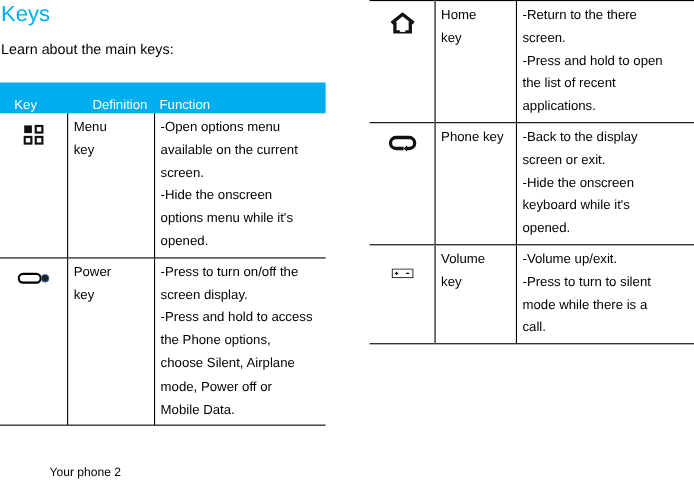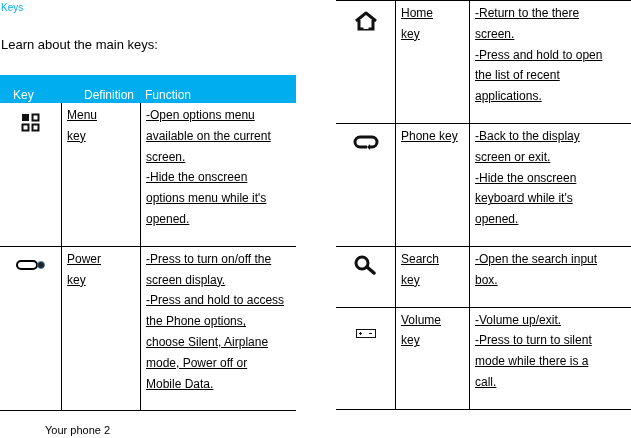--- a/index.html
+++ b/index.html
@@ -1,26 +1,26 @@
 <!DOCTYPE html>
 <html><head>
 <meta charset="utf-8">
 <style>
   html, body { margin:0; padding:0; background:#fff; }
   body { width:631px; height:438px; position:relative; overflow:hidden;
          font-family:"Liberation Sans", "DejaVu Sans", sans-serif; color:#000; }
-  .title { position:absolute; left:1px; top:2px; font-size:10px; color:#00aeef; }
+  .title { position:absolute; left:1px; top:2px; font-size:20px; color:#00aeef; }
   .intro { position:absolute; left:1px; top:37px; font-size:13px; }
   .footer { position:absolute; left:1px; top:424px; font-size:11px;margin-left:44px; }
 
   .header { position:absolute; left:0; top:75px; width:296px; height:28px; background:#00aeef; color:#fff; font-size:12px; }
   .header span { position:absolute; top:13px; }
 
   table.keys { position:absolute; border-collapse:collapse; font-size:12px; line-height:20.8px; }
-  table.keys td { vertical-align:top; padding:2px 5px 16px 5px; border-left:1px solid #000; border-right:1px solid #000;text-decoration:underline; }
+  table.keys td { vertical-align:top; padding:2px 5px 4px 5px; border-left:1px solid #000; border-right:1px solid #000; }
   table.keys td:first-child { border-left:none; text-align:center; padding-top:10px; }
   table.keys td:last-child { border-right:none; }
   table.keys tr { border-bottom:1px solid #000; }
   .left { left:0; top:103px; width:296px; }
   .right { left:336px; top:0; width:295px; border-top:1px solid #000; }
   .left td.c0 { width:51px; }
   .left td.c1 { width:68px; }
   .right td.c0 { width:49px; }
   .right td.c1 { width:63px; }
   .fn-line { display:block; }
@@ -127,38 +127,20 @@
       <span class="fn-line">Phone key</span>
     </td>
     <td>
       <span class="fn-line">-Back to the display</span>
       <span class="fn-line">screen or exit.</span>
       <span class="fn-line">-Hide the onscreen</span>
       <span class="fn-line">keyboard while it's</span>
       <span class="fn-line">opened.</span>
     </td>
   </tr>
-  <tr style="height:45px">
-    <td class="c0" style="padding-top:8px">
-      <span>
-        <svg width="26" height="20" viewBox="0 0 26 20">
-              <circle cx="9" cy="8" r="6" fill="none" stroke="#111" stroke-width="3"></circle>
-              <line x1="14" y1="12" x2="21" y2="18" stroke="#111" stroke-width="3.5" stroke-linecap="round"></line>
-            </svg>
-      </span>
-    </td>
-    <td class="c1">
-      <span class="fn-line">Search</span>
-      <span class="fn-line">key</span>
-    </td>
-    <td>
-      <span class="fn-line">-Open the search input</span>
-      <span class="fn-line">box.</span>
-    </td>
-  </tr>
   <tr style="height:86px">
     <td class="c0" style="padding-top:16px">
       <span>
         <svg width="20" height="9" viewBox="0 0 20 9">
               <rect x="0.5" y="0.5" width="19" height="8" fill="none" stroke="#111" stroke-width="1"></rect>
               <line x1="3" y1="4.5" x2="6" y2="4.5" stroke="#111"></line>
               <line x1="4.5" y1="3" x2="4.5" y2="6" stroke="#111"></line>
               <line x1="13" y1="4.5" x2="16" y2="4.5" stroke="#111"></line>
             </svg>
       </span>

